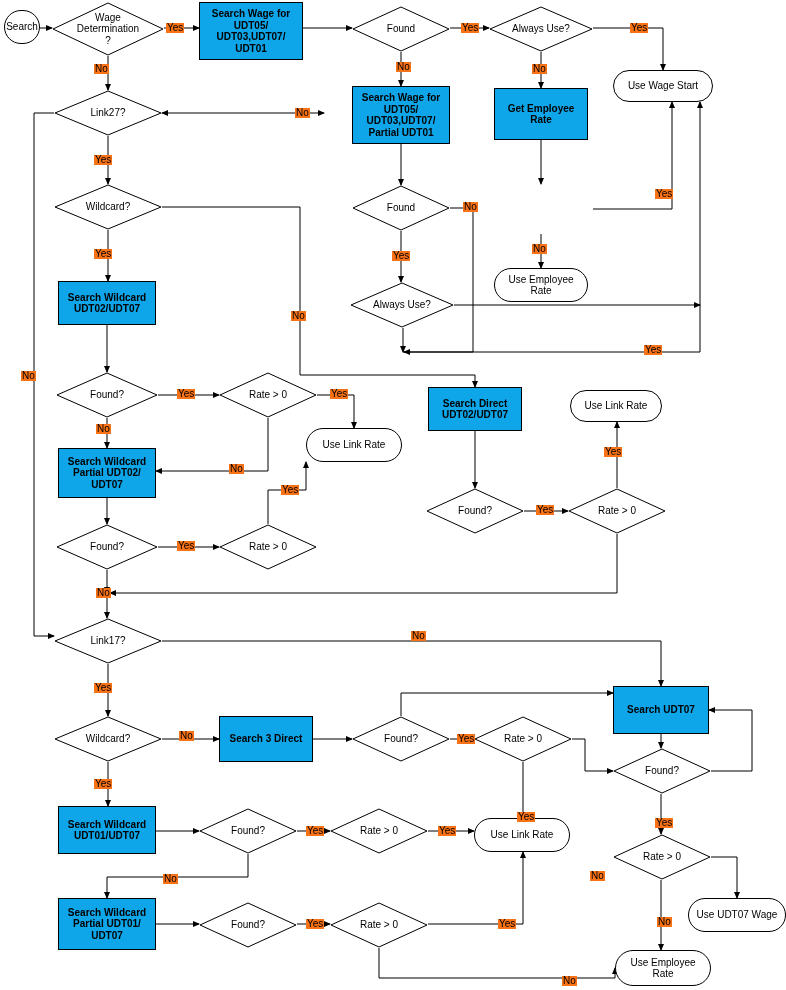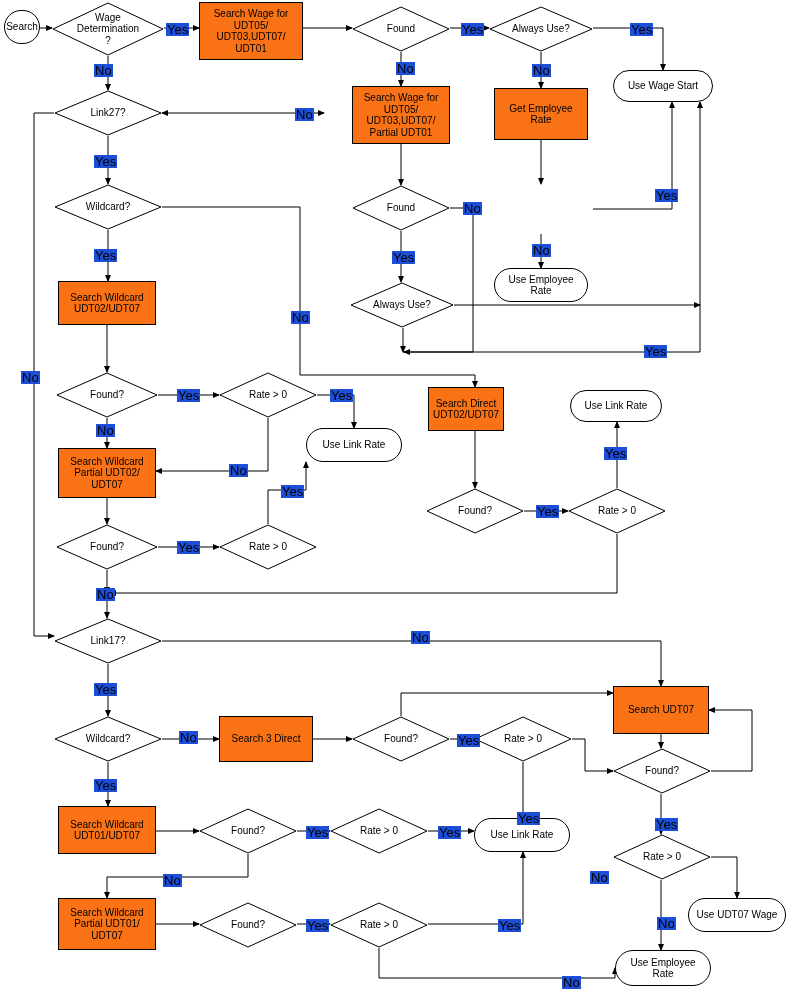--- a/index.html
+++ b/index.html
@@ -35,44 +35,45 @@
     z-index: 2;
   }
   .node .lbl {
     display: block;
     width: 100%;
     white-space: pre-line;
     padding: 0 2px;
   }
   .n-rect {
     border: 1px solid #000000;
-    background: #f97316;
+    background: #0ea5e9;
+    font-weight: bold;
   }
   .n-round {
     border: 1px solid #000000;
     background: #ffffff;
     border-radius: 999px;
   }
   .n-diamond {
     background: transparent;
     border: none;
   }
   .n-diamond .dshape {
     position: absolute;
     left: 0; top: 0; right: 0; bottom: 0;
   }
   .n-diamond .lbl {
     position: relative;
     z-index: 1;
   }
   .edge-label {
     position: absolute;
-    font-size: 13px;
+    font-size: 10px;
     color: #000000;
-    background: #1d4ed8;
+    background: #f97316;
     padding: 0 1px;
     white-space: nowrap;
     z-index: 3;
     line-height: 1;
   }
 </style>
 </head>
 <body>
 
 <div id="canvas">
@@ -299,21 +300,21 @@
     <span class="lbl">Found?</span>
   </div>
 
   <div class="node n-diamond" style="left:219px;top:372px;width:98px;height:46px;">
     <svg class="dshape" viewBox="0 0 98 46" preserveAspectRatio="none">
         <polygon points="49,1 97,23 49,45 1,23" fill="#ffffff" stroke="#000000" stroke-width="1"></polygon>
       </svg>
     <span class="lbl">Rate &gt; 0</span>
   </div>
 
-  <div class="node n-rect" style="left:428px;top:387px;width:76px;height:44px;justify-content:flex-end;">
+  <div class="node n-rect" style="left:428px;top:387px;width:94px;height:44px;justify-content:flex-end;">
     <span class="lbl">Search Direct
 UDT02/UDT07</span>
   </div>
 
   <div class="node n-round" style="left:570px;top:390px;width:92px;height:32px;">
     <span class="lbl">Use Link Rate</span>
   </div>
 
   <div class="node n-round" style="left:306px;top:428px;width:96px;height:34px;">
     <span class="lbl">Use Link Rate</span>

